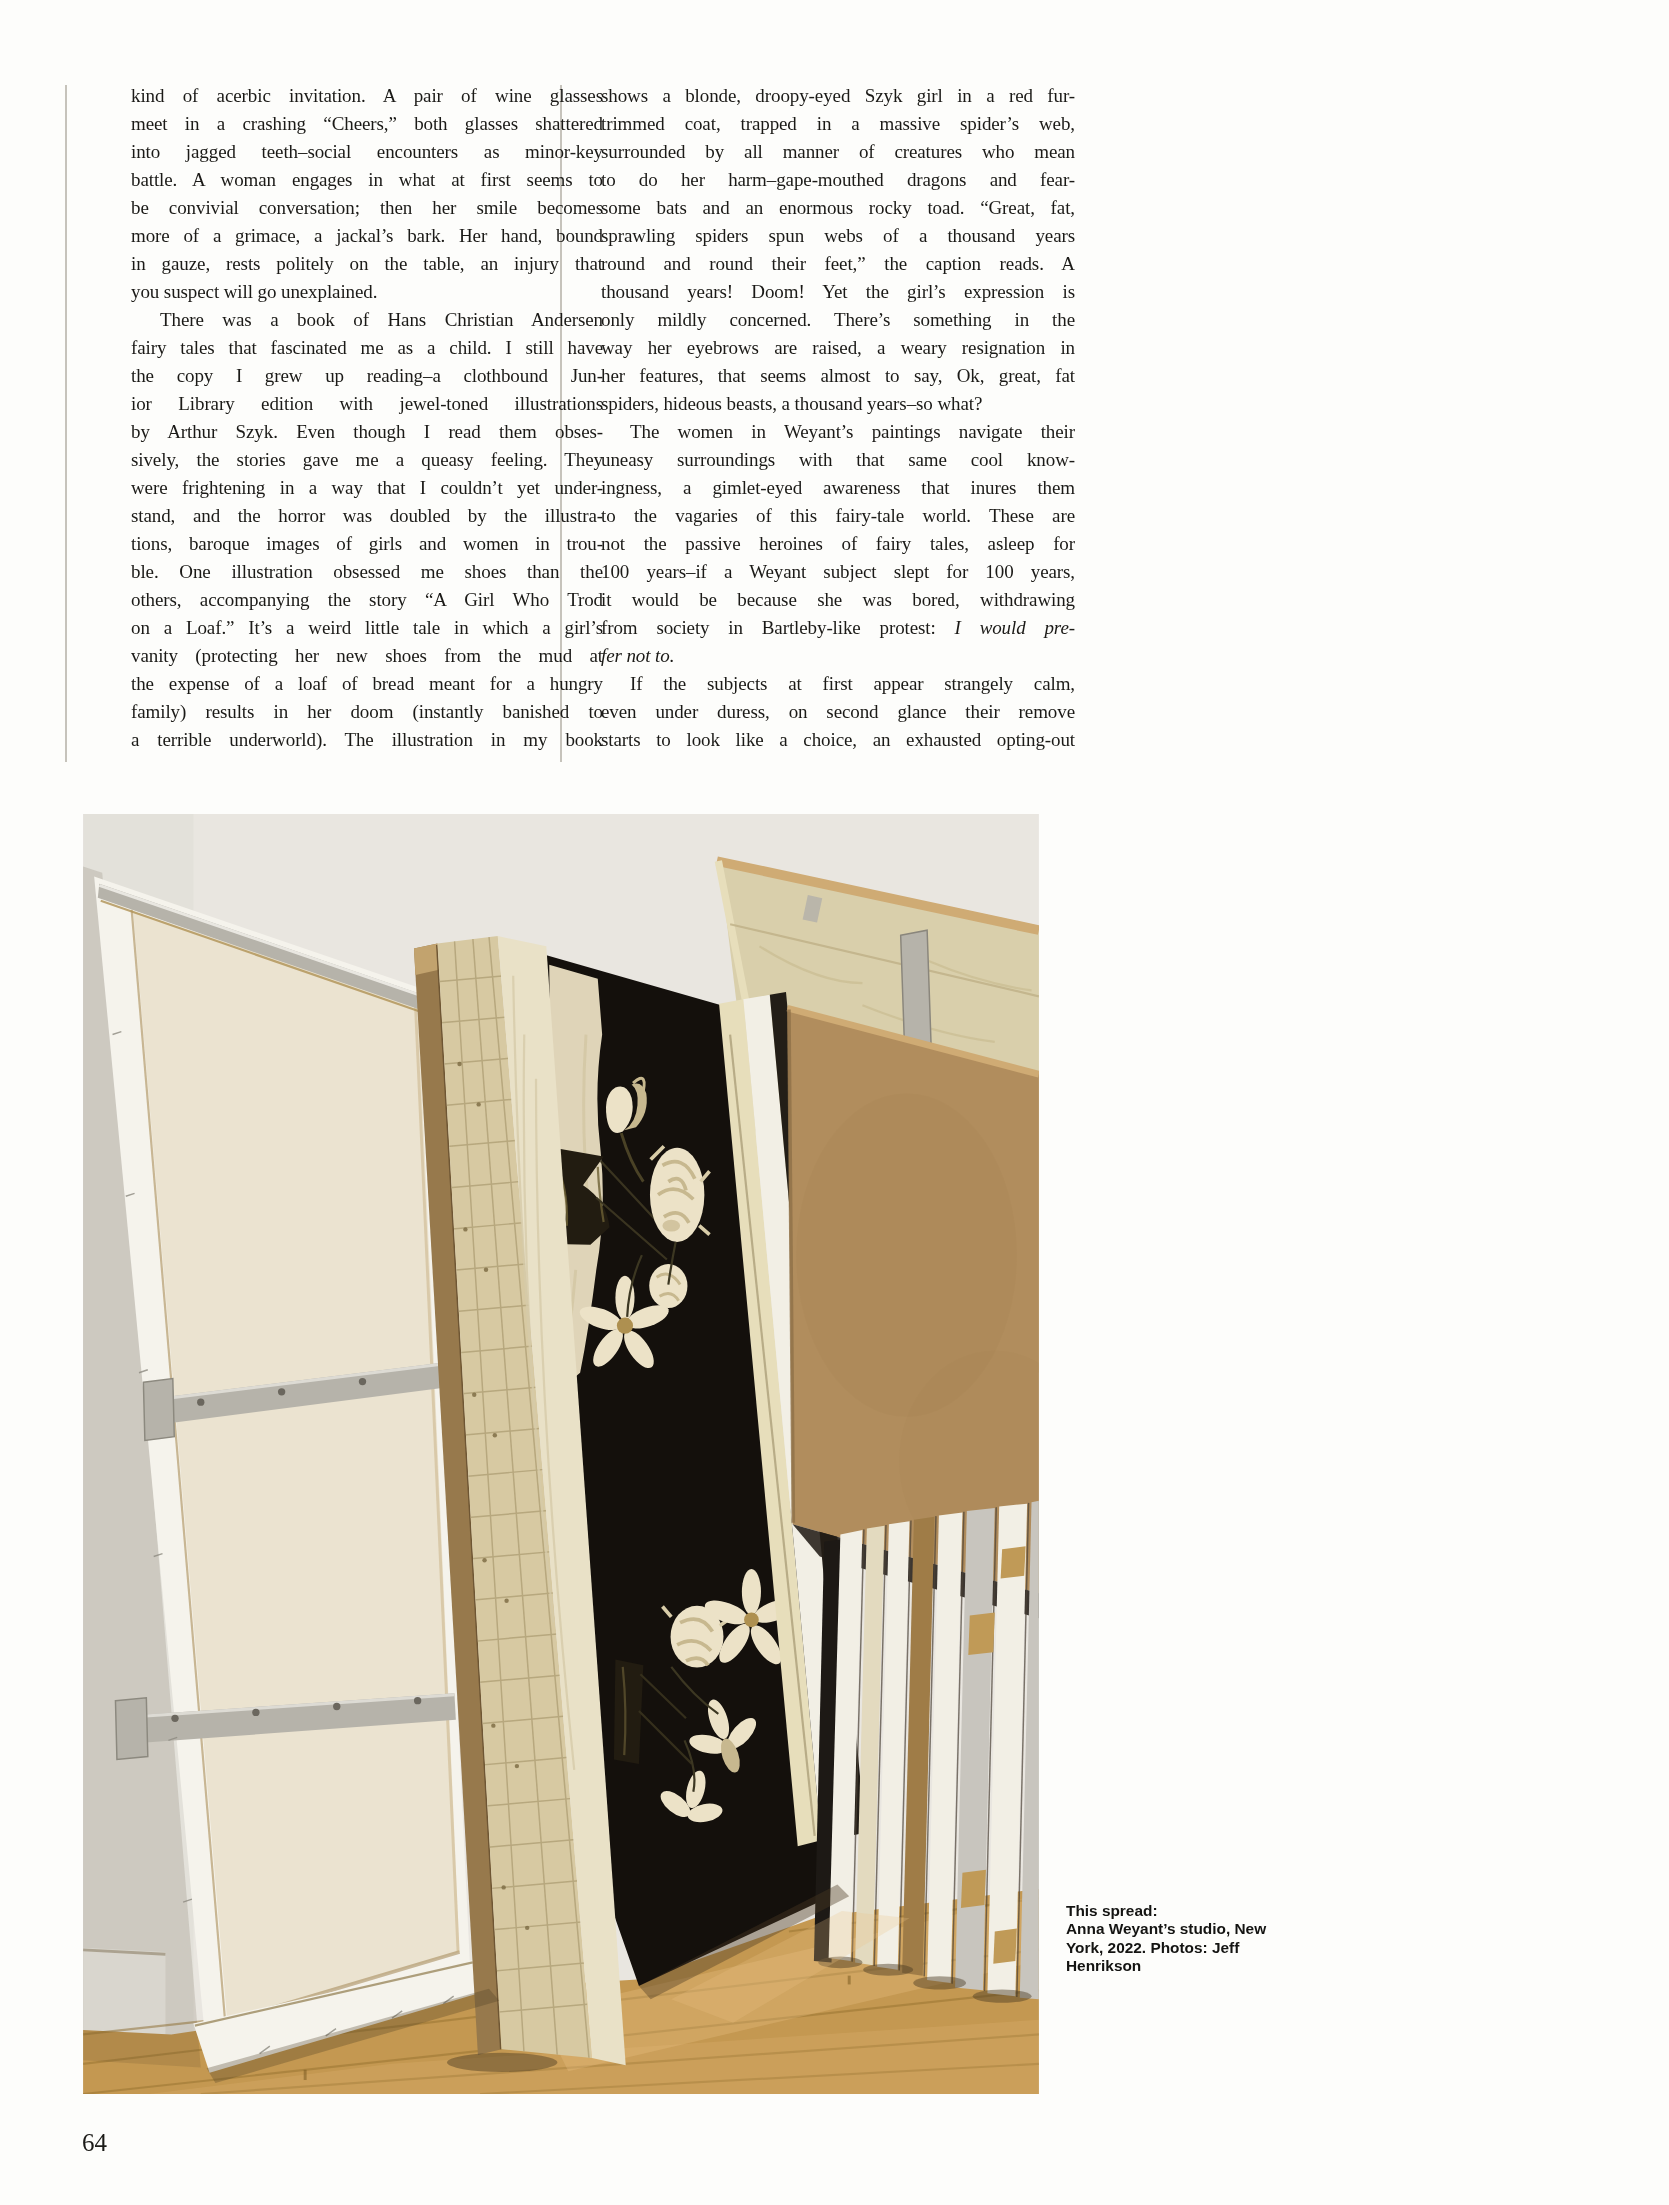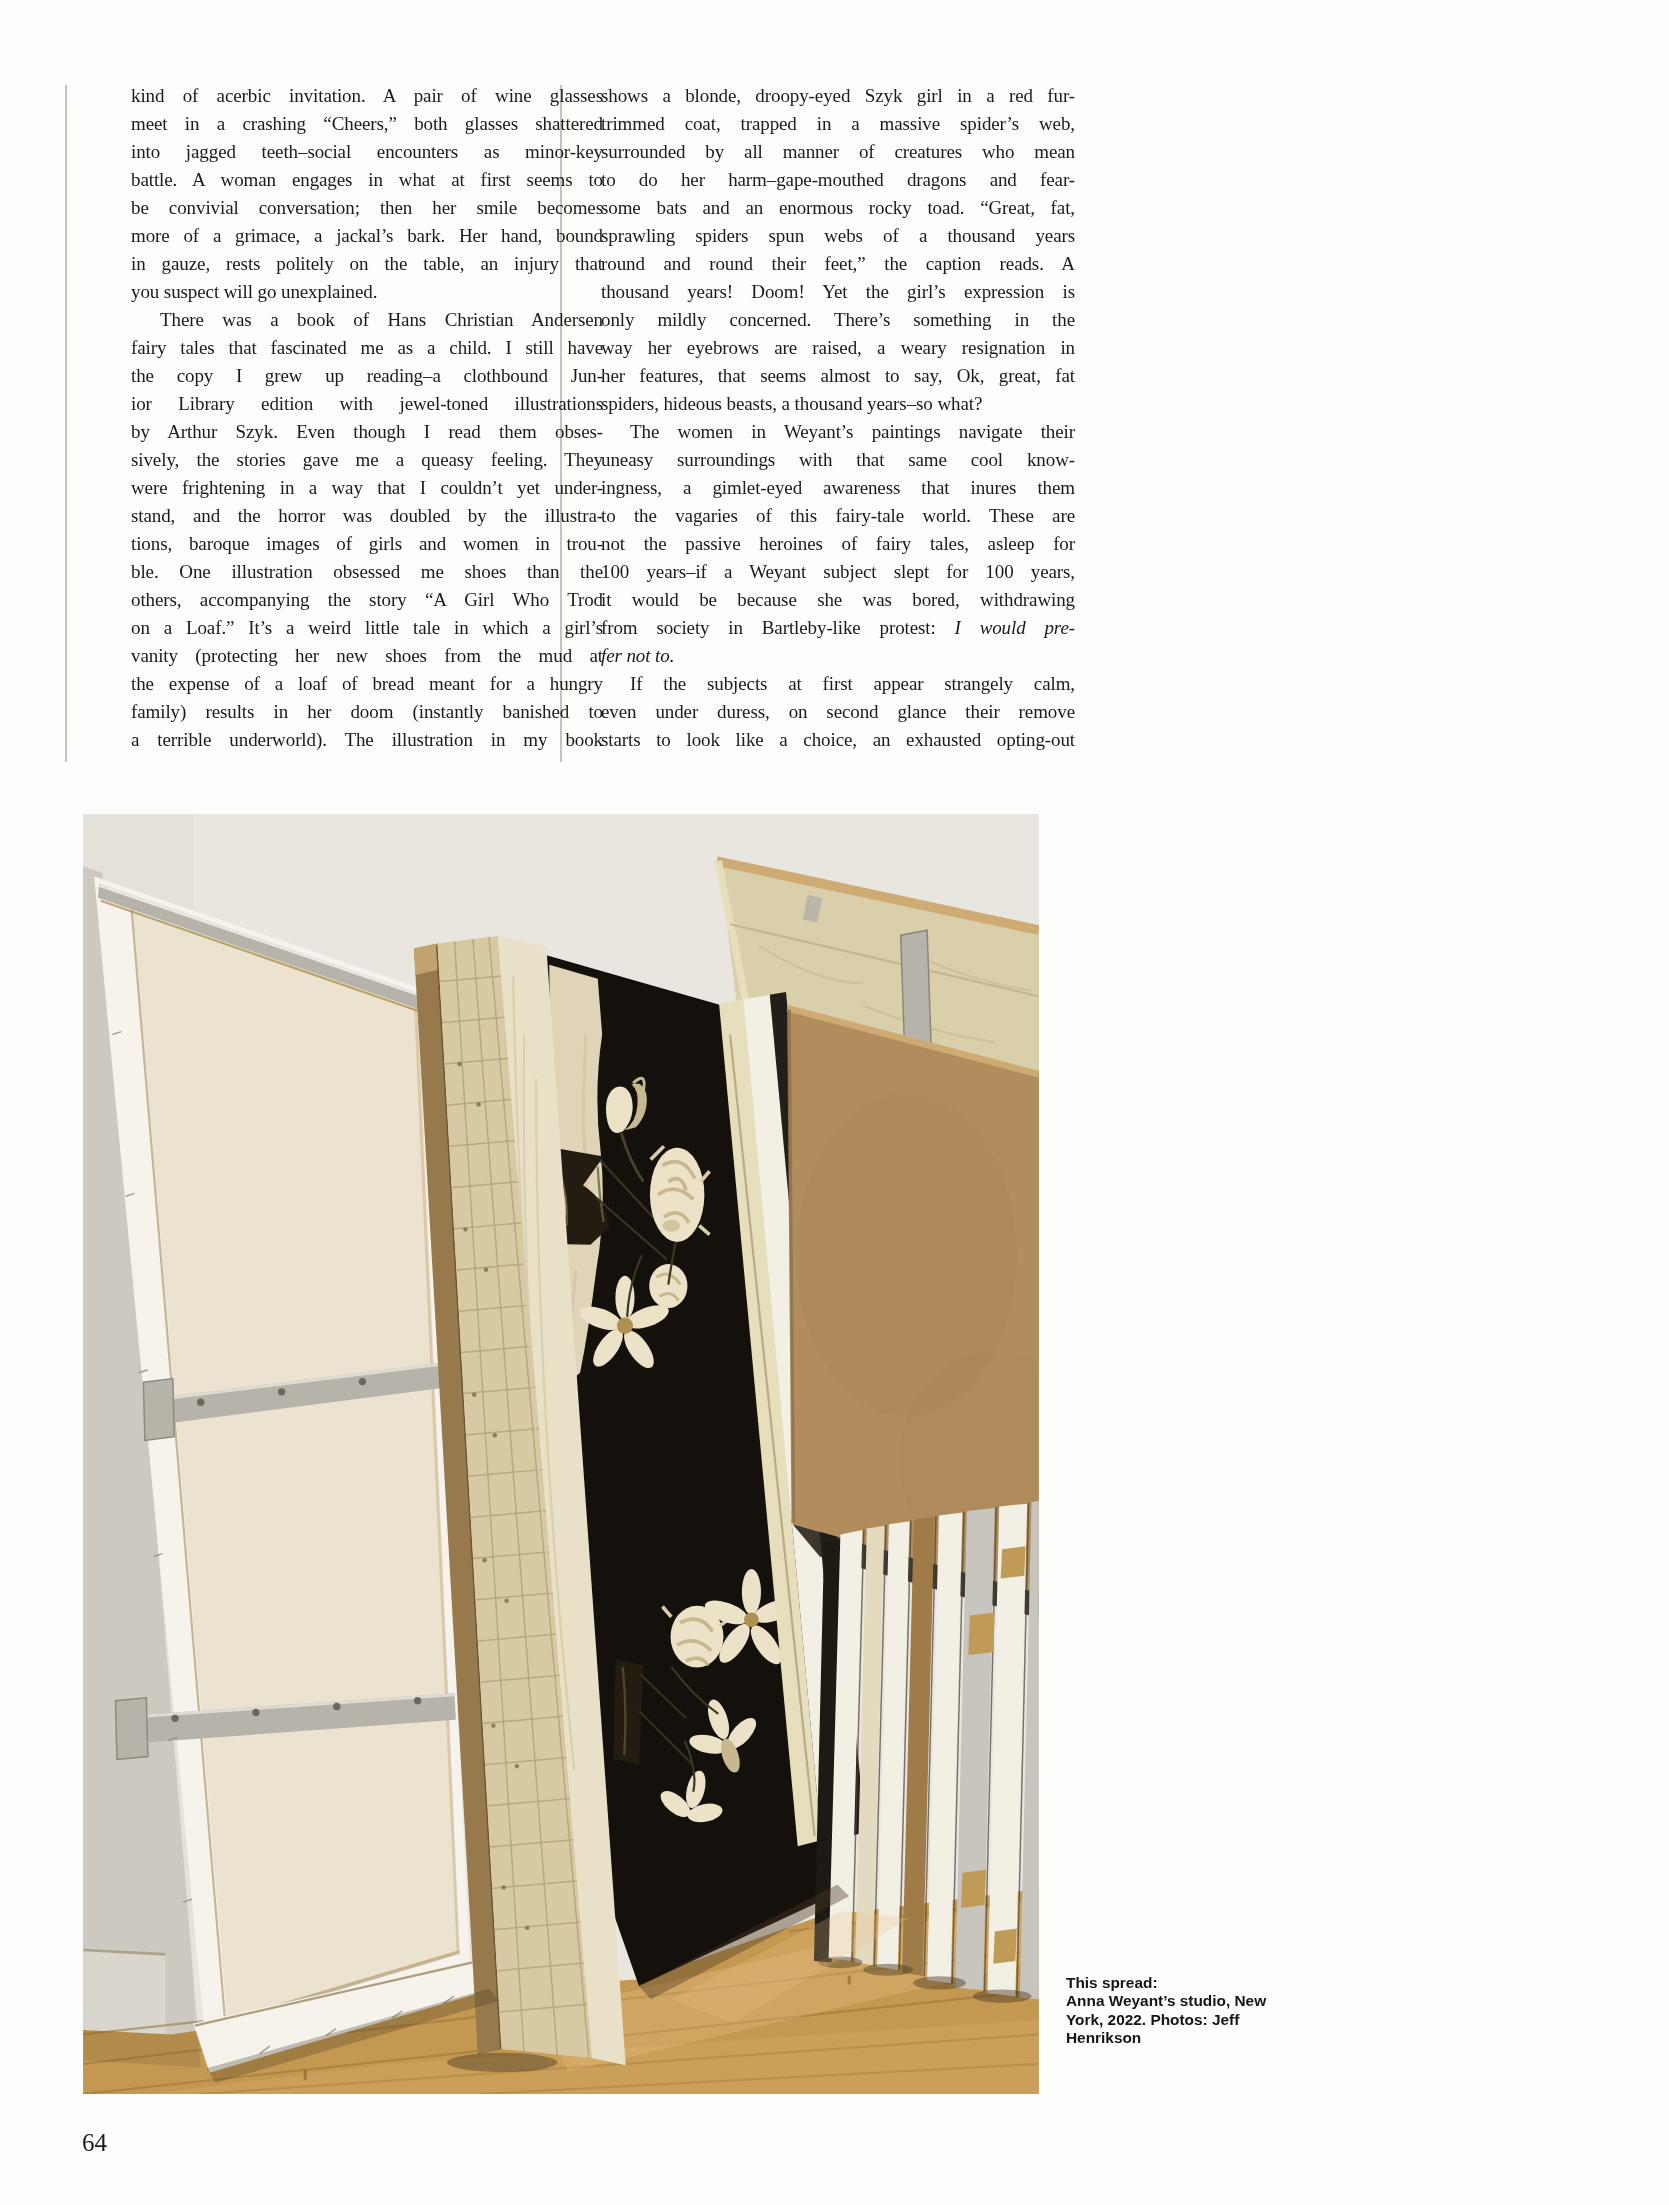--- a/index.html
+++ b/index.html
@@ -7,21 +7,21 @@
         font-family:"Liberation Serif", serif;color:var(--text_color,#1b1a17);}
   .vrule{position:absolute;top:85px;width:1.5px;height:677px;background:var(--rule_color,#c6c3bb);}
   .rule-left{left:65px;}
   .rule-mid{left:560px;}
   .col{position:absolute;top:82px;font-size:19px;line-height:28px;letter-spacing:-0.1px;}
   .col1{left:83px;width:472px;margin-left:48px;}
   .col2{left:601px;width:474px;}
   .line{height:28px;overflow:hidden;text-align:justify;text-align-last:justify;white-space:nowrap;}
   .line.noj{text-align:right;text-align-last:left;}
   .line.ind{text-indent:29px;}
-  .caption{position:absolute;left:1066px;top:1974px;width:353px;
+  .caption{position:absolute;left:1066px;top:1902px;width:353px;
            font-family:"Liberation Sans", sans-serif;font-weight:bold;
            font-size:15.4px;line-height:18.4px;color:var(--caption_color,#141412);}
   .pagenum{position:absolute;left:82px;top:2127px;font-size:25px;line-height:31px;}
   .photo{position:absolute;left:83px;top:814px;width:956px;height:1280px;}
   
   .f-wall{fill:var(--wall)} .f-wallshade{fill:var(--wallShade)} .f-base{fill:var(--baseboard)}
   .f-floor{fill:var(--floor)} .s-floorline{stroke:var(--floorLine)} .f-floorlight{fill:var(--floorLight)}
   .f-cream{fill:var(--canvasCream)} .f-frame{fill:var(--frameWhite)} .f-metal{fill:var(--metal)}
   .f-gold{fill:var(--goldBar)} .f-grid{fill:var(--gridFace)} .s-gridline{stroke:var(--gridLine)}
   .f-edge{fill:var(--edgeCream)} .f-black{fill:var(--paintingBlack)} .f-cloth{fill:var(--clothCream)}

